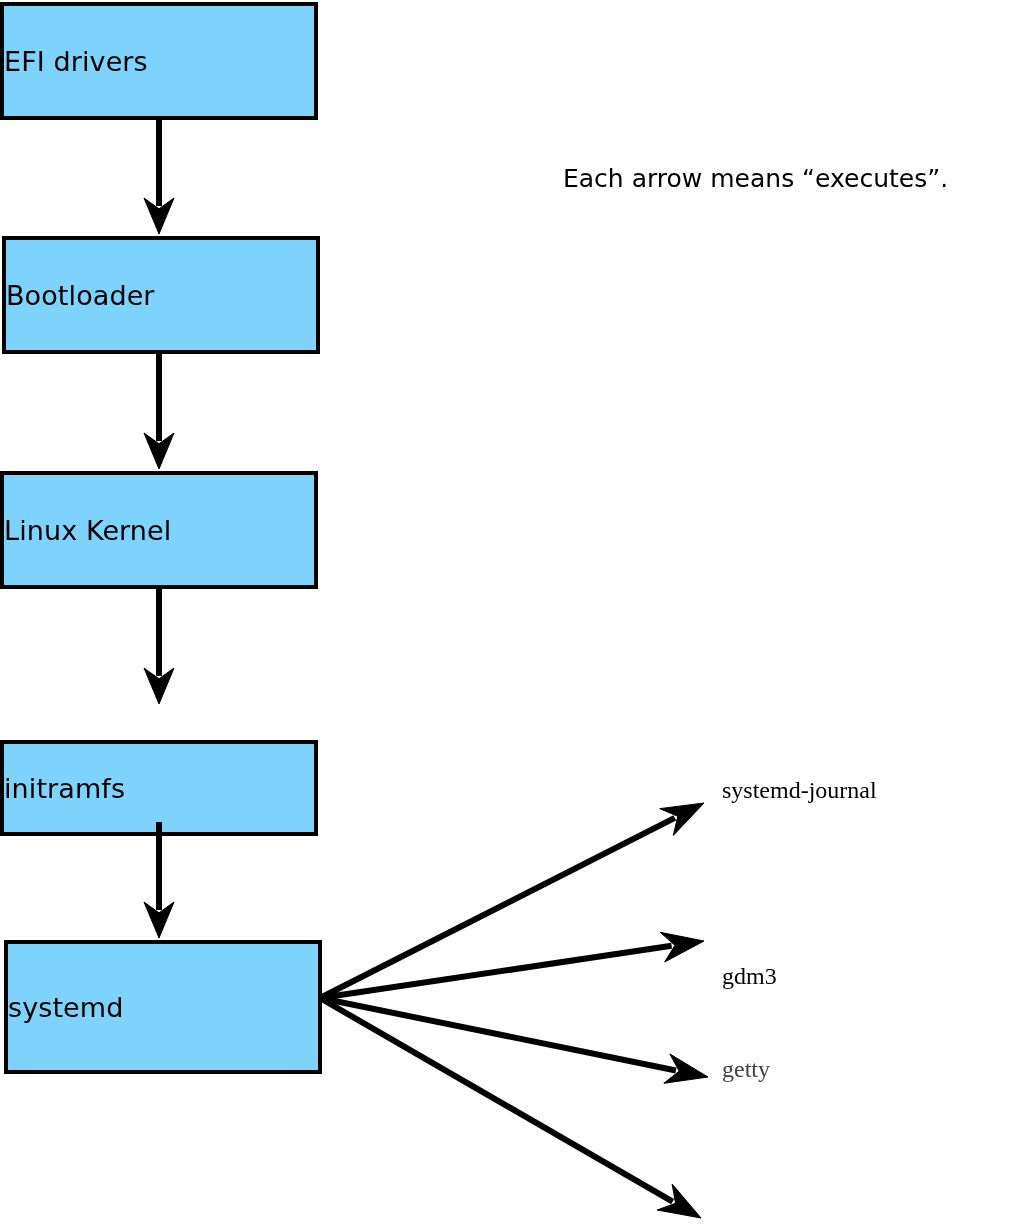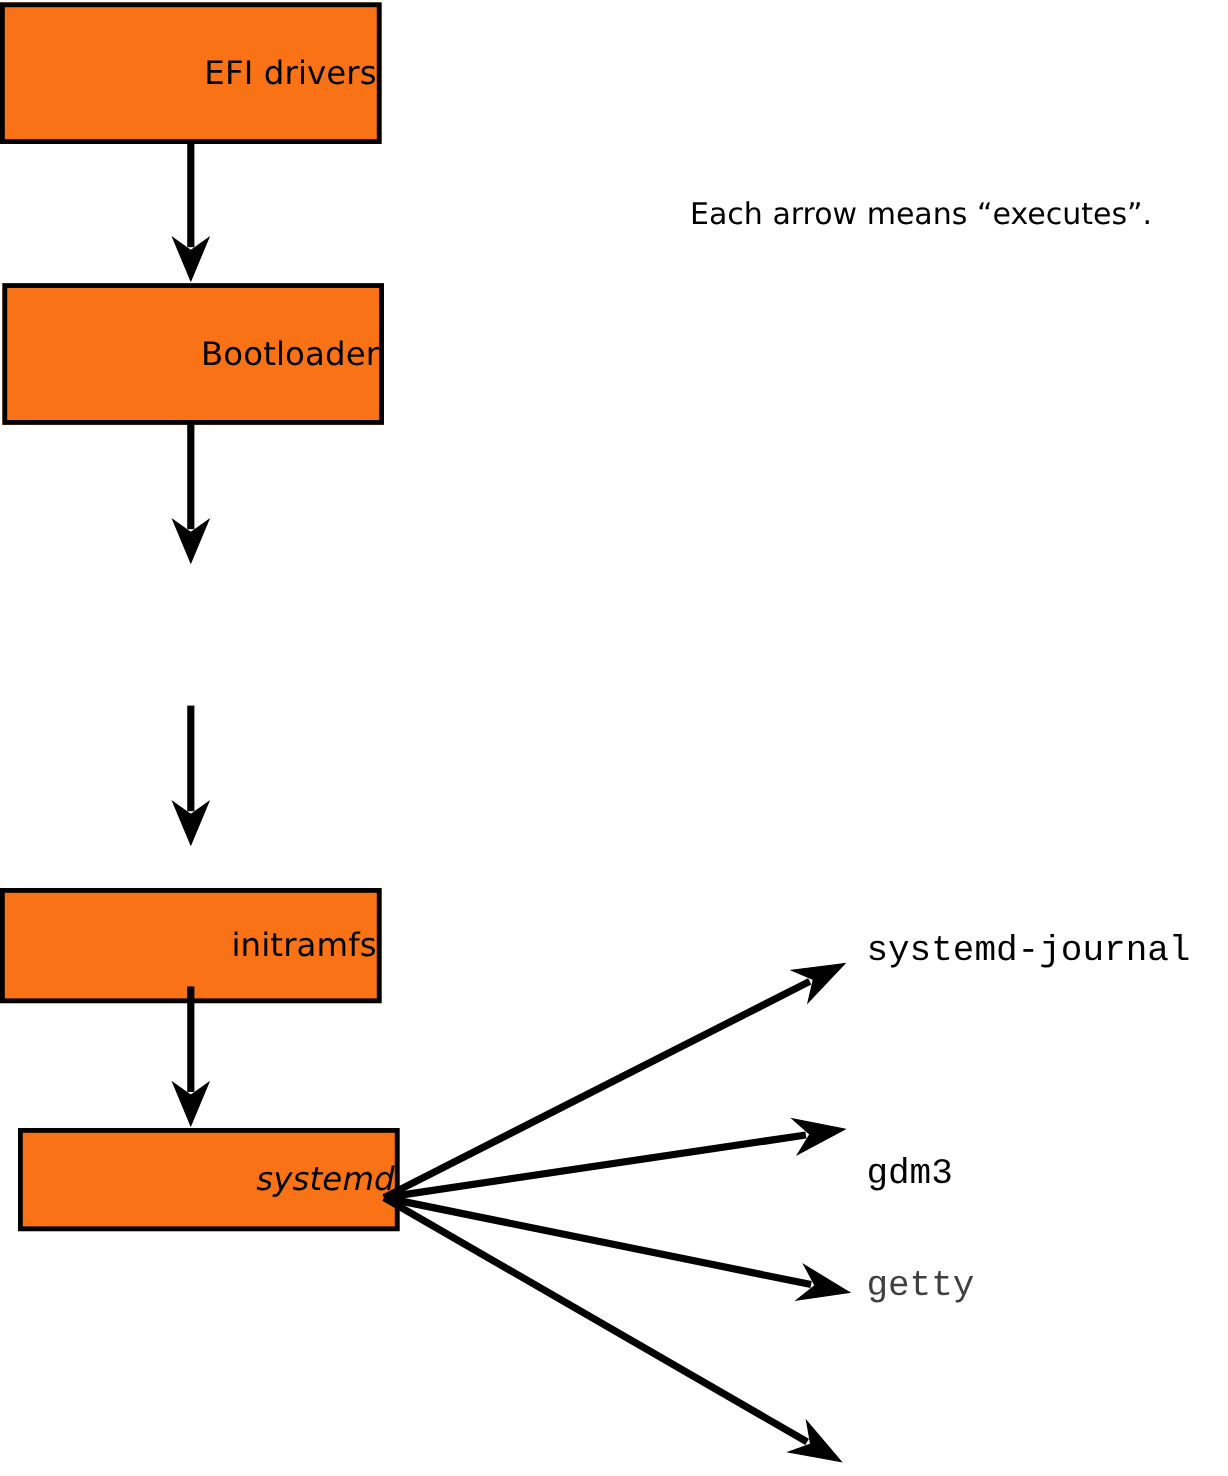--- a/index.html
+++ b/index.html
@@ -17,25 +17,25 @@
     width: 1023px;
     height: 1230px;
     background: #ffffff;
     overflow: hidden;
   }
 
   
   .flow-box {
     position: absolute;
     box-sizing: border-box;
-    background: #f97316;
+    background: #7dd3fc;
     border: 4px solid #000000;
     display: flex;
     align-items: center;
-    justify-content: flex-end;
+    justify-content: flex-start;
   }
   .flow-box-label {
     font-family: "DejaVu Sans", sans-serif;
     font-size: 27px;
     color: #000000;
     line-height: 1;
     letter-spacing: 0.1px;
     white-space: nowrap;
   }
 
@@ -45,22 +45,22 @@
     left: 0;
     top: 0;
     width: 1023px;
     height: 1230px;
     pointer-events: none;
   }
 
   
   .leaf-label {
     position: absolute;
-    font-family: Liberation Mono, monospace;
-    font-size: 30px;
+    font-family: Liberation Serif, serif;
+    font-size: 24px;
     color: #000000;
     line-height: 1;
     white-space: nowrap;
   }
 
   
   .annotation {
     position: absolute;
     font-family: "DejaVu Sans", sans-serif;
     font-size: 25px;
@@ -75,26 +75,29 @@
 <div id="canvas">
 
   <div class="flow-box" id="box-0" style="left: 0px; top: 2px; width: 318px; height: 118px; border-color: rgb(0, 0, 0);">
     <span class="flow-box-label">EFI drivers</span>
   </div>
 
   <div class="flow-box" id="box-1" style="left: 2px; top: 236px; width: 318px; height: 118px; border-color: rgb(0, 0, 0);">
     <span class="flow-box-label">Bootloader</span>
   </div>
 
+  <div class="flow-box" id="box-2" style="left: 0px; top: 471px; width: 318px; height: 118px; border-color: rgb(0, 0, 0);">
+    <span class="flow-box-label">Linux Kernel</span>
+  </div>
 
   <div class="flow-box" id="box-3" style="left: 0px; top: 740px; width: 318px; height: 96px; border-color: rgb(0, 0, 0);">
     <span class="flow-box-label">initramfs</span>
   </div>
 
-  <div class="flow-box" id="box-4" style="left: 15px; top: 940px; width: 318px; height: 86px; border-color: rgb(0, 0, 0); font-style: italic;">
+  <div class="flow-box" id="box-4" style="left: 4px; top: 940px; width: 318px; height: 134px; border-color: rgb(0, 0, 0);">
     <span class="flow-box-label">systemd</span>
   </div>
 
   <svg id="arrow-layer" viewBox="0 0 1023 1230" xmlns="http://www.w3.org/2000/svg">
     <g id="vertical-arrows">
         <line x1="159" y1="118" x2="159" y2="206" stroke="#000000" stroke-width="6" stroke-linecap="butt"></line>
         <path d="M159.00 234.00 L174.00 198.00 L159.00 208.80 L144.00 198.00 Z" fill="#000000" stroke="#000000" stroke-width="1" stroke-linejoin="miter"></path>
         <line x1="159" y1="353" x2="159" y2="441" stroke="#000000" stroke-width="6" stroke-linecap="butt"></line>
         <path d="M159.00 469.00 L174.00 433.00 L159.00 443.80 L144.00 433.00 Z" fill="#000000" stroke="#000000" stroke-width="1" stroke-linejoin="miter"></path>
         <line x1="159" y1="588" x2="159" y2="676" stroke="#000000" stroke-width="6" stroke-linecap="butt"></line>
@@ -112,15 +115,15 @@
         <line x1="320" y1="998" x2="672.629960518422" y2="1201.6183499056506" stroke="#000000" stroke-width="6" stroke-linecap="butt"></line>
         <path d="M701.00 1218.00 L672.13 1184.01 L675.54 1203.30 L657.13 1209.99 Z" fill="#000000" stroke="#000000" stroke-width="1" stroke-linejoin="miter"></path>
       </g>
   </svg>
 
   <div class="leaf-label" id="leaf-0" style="left: 722px; top: 778px; color: rgb(0, 0, 0);">systemd-journal</div>
   <div class="leaf-label" id="leaf-1" style="left: 722px; top: 964px; color: rgb(0, 0, 0);">gdm3</div>
   <div class="leaf-label" id="leaf-2" style="left: 722px; top: 1057px; color: #404040;">getty</div>
   <div class="leaf-label" id="leaf-3" style="left: 715px; top: 1193px; color: rgb(0, 0, 0); margin-top: 48px;">sshd</div>
 
-  <div class="annotation" id="annotation-text" style="left: 563px; top: 166px; color: rgb(0, 0, 0); margin-left: 12px;">Each arrow means “executes”.</div>
+  <div class="annotation" id="annotation-text" style="left: 563px; top: 166px; color: rgb(0, 0, 0);">Each arrow means “executes”.</div>
 
 </div>
 
 </body></html>

